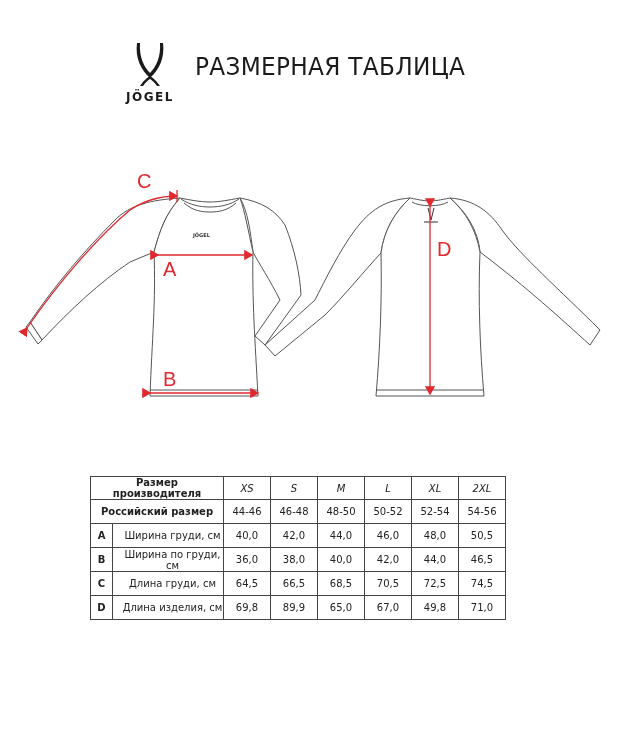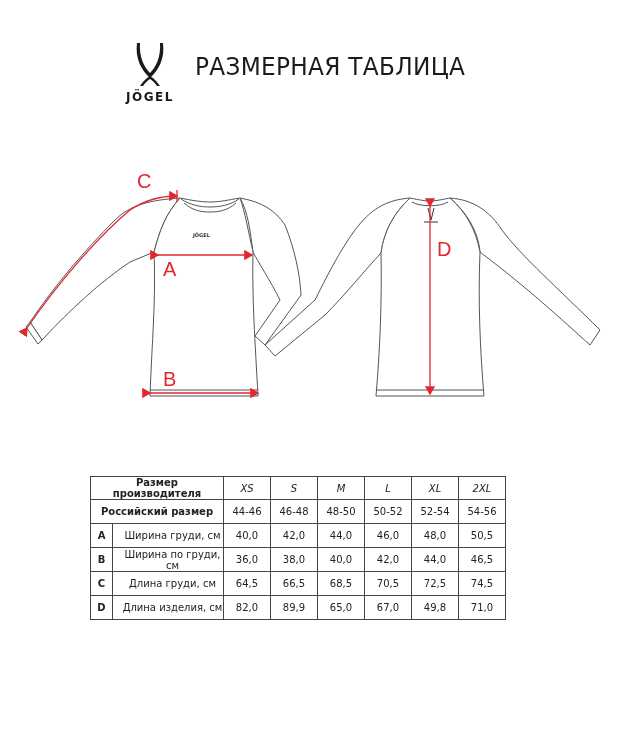--- a/index.html
+++ b/index.html
@@ -130,21 +130,21 @@
     <td>64,5</td>
     <td>66,5</td>
     <td>68,5</td>
     <td>70,5</td>
     <td>72,5</td>
     <td>74,5</td>
   </tr>
   <tr>
     <td class="letter">D</td>
     <td class="desc">Длина изделия, см</td>
-    <td>82,0</td>
+    <td>69,8</td>
     <td>89,9</td>
     <td>65,0</td>
     <td>67,0</td>
     <td>49,8</td>
     <td>71,0</td>
   </tr>
 </tbody>
   </table>
 
 </body></html>

